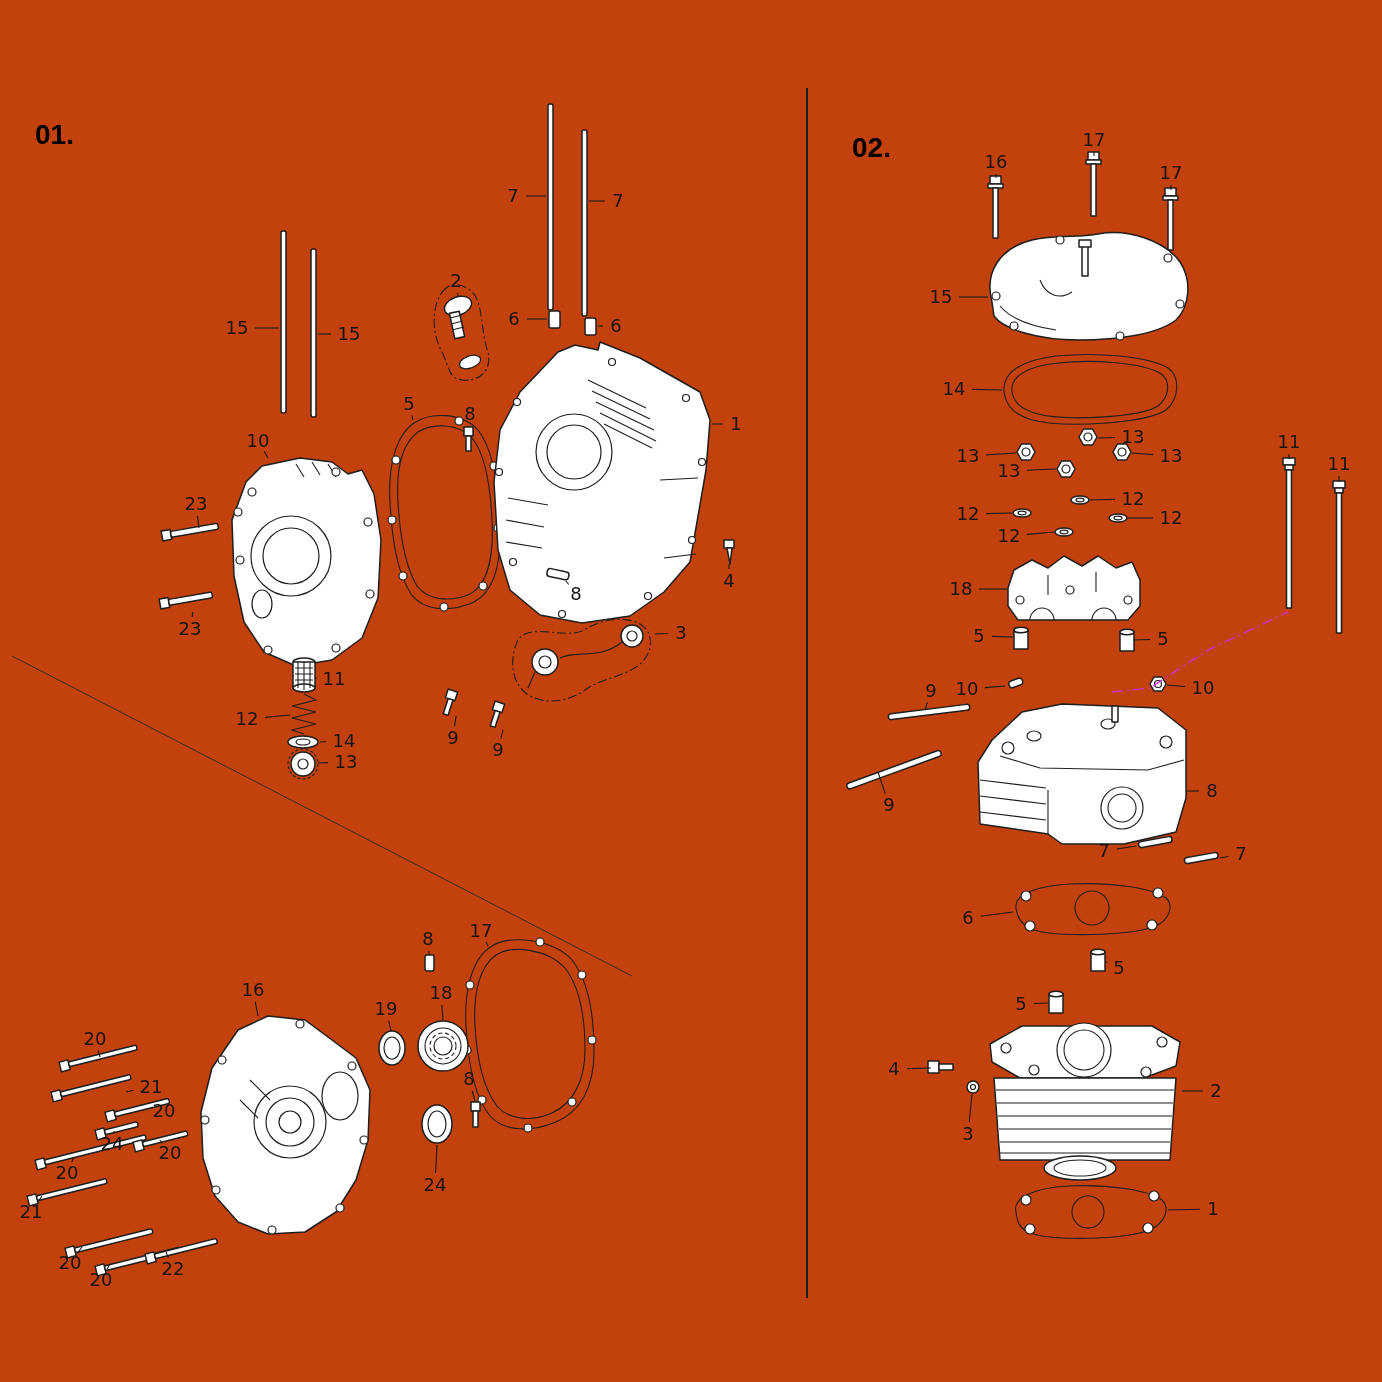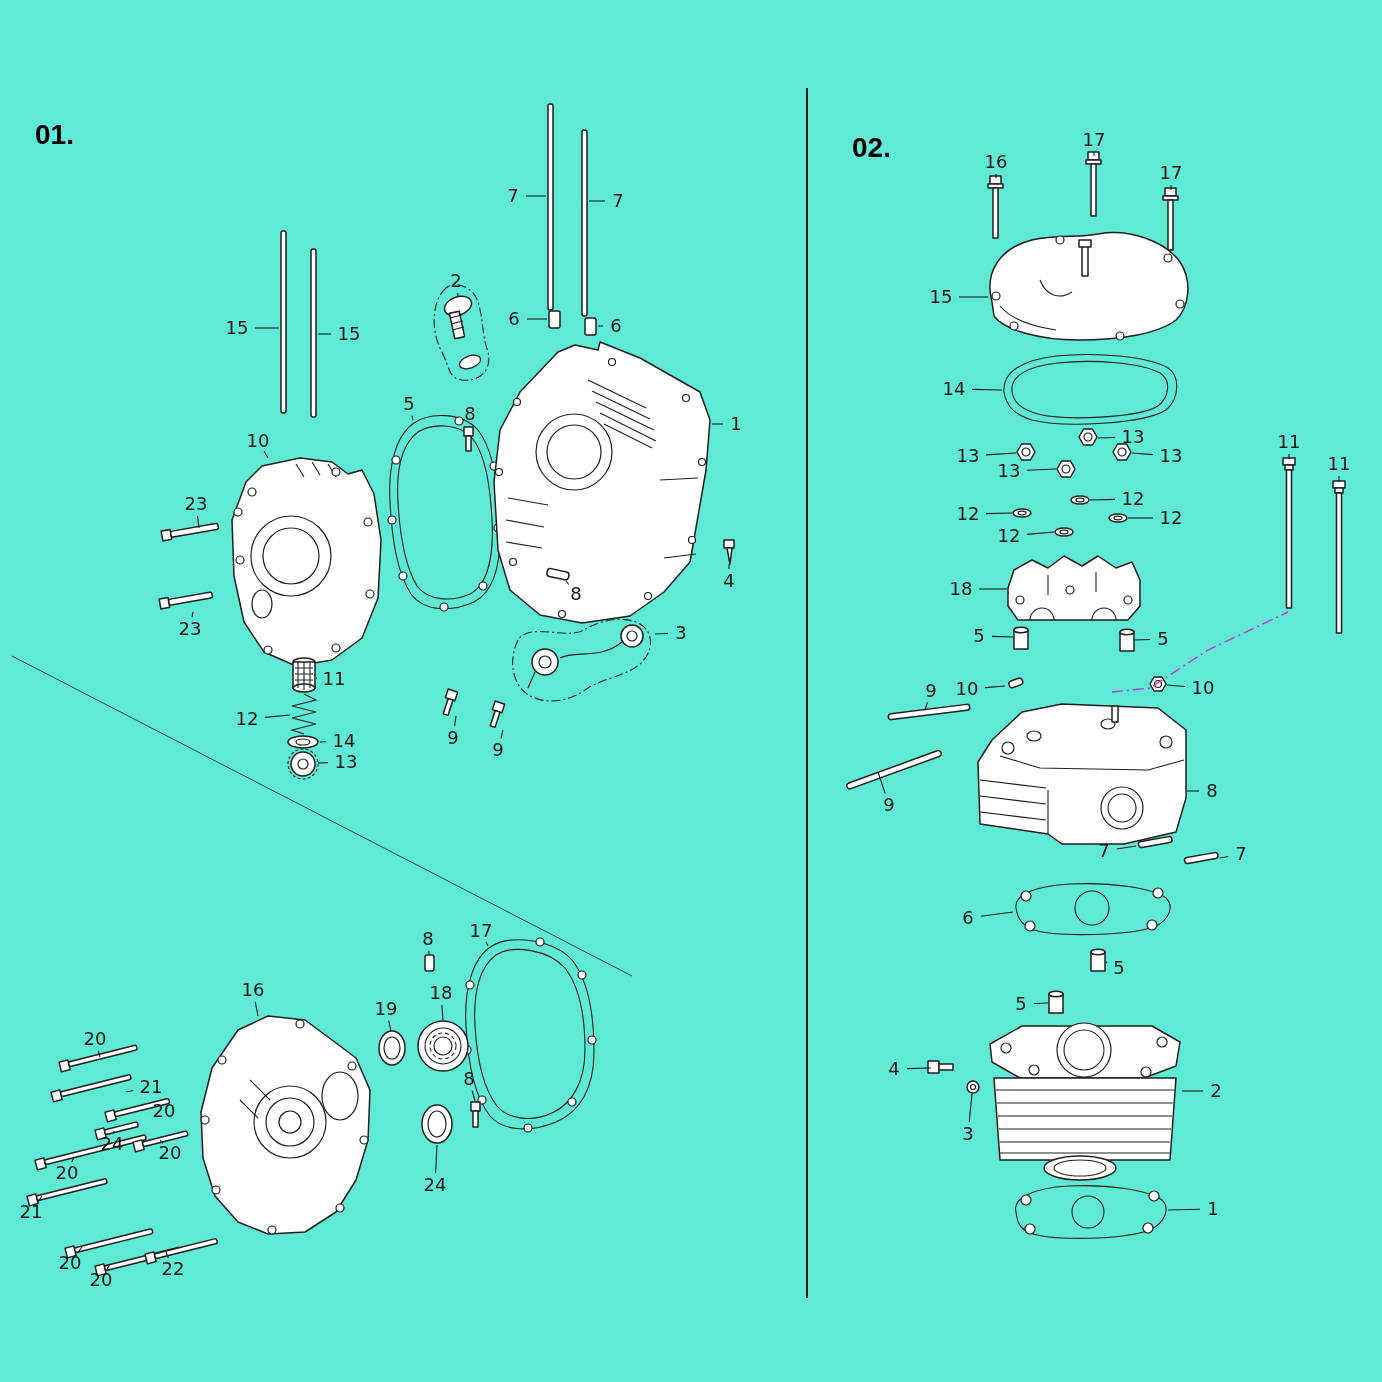--- a/index.html
+++ b/index.html
@@ -1,16 +1,16 @@
 <!DOCTYPE html>
 <html><head>
 <meta charset="utf-8">
 <style>
   html,body{margin:0;padding:0;background:#fff;}
-  .stage{position:relative;width:1382px;height:1382px;background:#5eead4;overflow:hidden;
+  .stage{position:relative;width:1382px;height:1382px;background:#c2410c;overflow:hidden;
          font-family:"DejaVu Sans",sans-serif;}
   svg{position:absolute;left:0;top:0;}
   .section-title{font-family:"Liberation Sans",sans-serif;font-size:28px;font-weight:bold;fill:#000;}
   .callout{font-family:"DejaVu Sans",sans-serif;font-size:18px;fill:#141414;text-anchor:middle;}
   .leader{stroke:#1b1b1b;stroke-width:1.1;}
   .part{fill:#fff;stroke:#1f1f1f;stroke-width:1.5;stroke-linejoin:round;}
   .thin{fill:none;stroke:#1f1f1f;stroke-width:1.1;}
   .hole{fill:#fff;stroke:#1f1f1f;stroke-width:1.2;}
   .construction{stroke:#2a2a2a;stroke-width:0.9;}
   .dashdot{fill:none;stroke:#1f1f1f;stroke-width:1.1;stroke-dasharray:9 3 2 3;}

